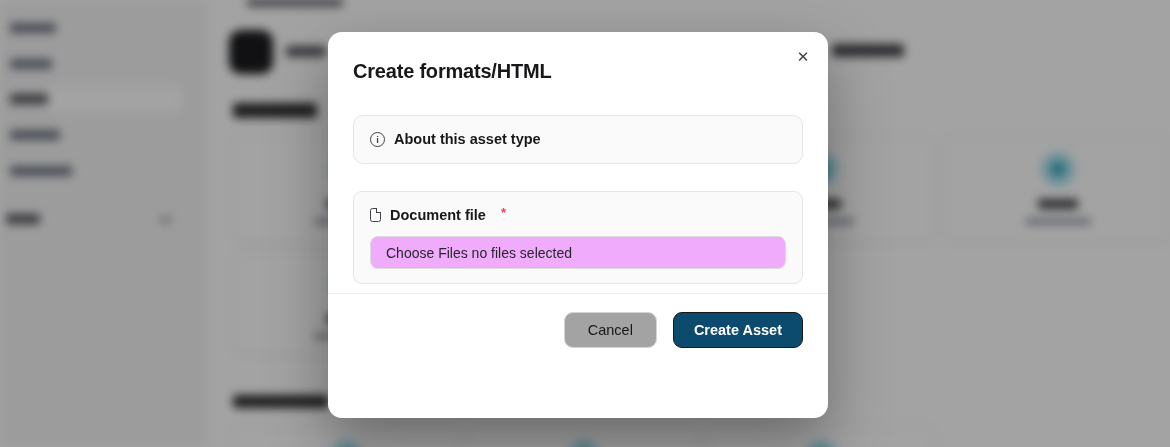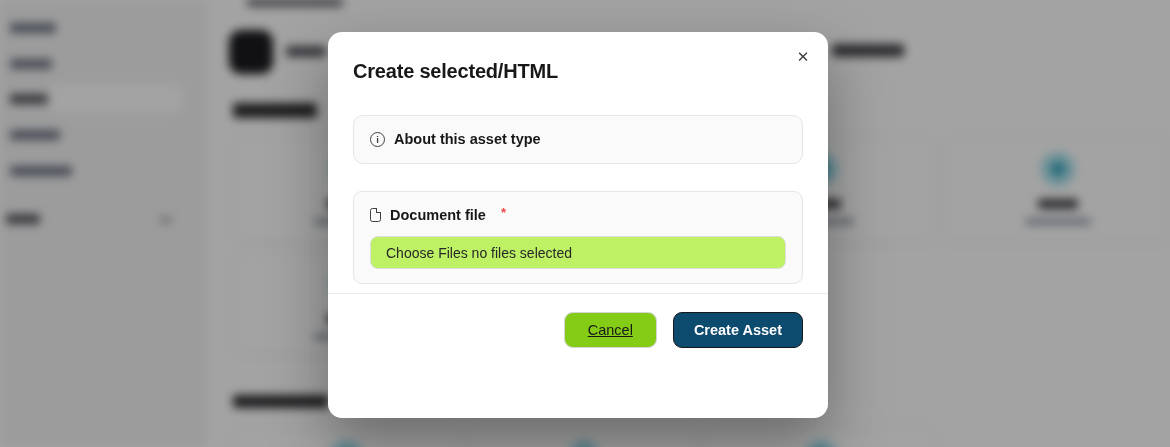--- a/index.html
+++ b/index.html
@@ -76,33 +76,33 @@
   .file-icon::after { content:""; position:absolute; right:-1px; top:-1px;
     width:4px; height:4px; background:#fafafa; border-left:1.5px solid #3f3f46;
     border-bottom:1.5px solid #3f3f46; }
   .box-title { font-size:14.5px; font-weight:700; color:#18181b;text-align:right; }
   .box-body {
     margin-top:8px; font-size:14.5px; line-height:20px; color:#71717a;
   }
   .required { color:#ef4444; font-size:13px; font-weight:700; margin-left:6px;
     position:relative; top:-3px; }
   .file-input {
-    margin-top:13px; height:33px; background:#bef264;
+    margin-top:13px; height:33px; background:#f0abfc;
     border:1px solid #dcdcdc; border-radius:8px;
     display:flex; align-items:center; padding-left:15px;
     font-size:14px; color:#27272a; cursor:pointer;
   }
   .divider { height:1px; background:#ececec; margin:9px -25px 0; }
   .footer { margin-top:18px; display:flex; justify-content:flex-end; gap:16px; }
   .btn {
     height:36px; border-radius:9px; font-size:14.5px; cursor:pointer;
     font-family:"Liberation Sans", sans-serif; display:flex; align-items:center;
   }
-  .btn-cancel { background:#84cc16; border:1px solid #d4d4d8; color:#18181b;
-    padding:0 23px; font-weight:500;text-decoration:underline; }
+  .btn-cancel { background:#a3a3a3; border:1px solid #d4d4d8; color:#18181b;
+    padding:0 23px; font-weight:500; }
   .btn-primary { background:#0c4a6e; border:1px solid #18181b; color:#ffffff;
     padding:0 20px; font-weight:600; }
 </style>
 </head>
 <body>
 
 <div class="page">
   <div class="sidebar">
     <div class="blob" style="left:10px;top:23px;width:46px;height:10px;background:#6b7280"></div>
     <div class="blob" style="left:10px;top:59px;width:42px;height:10px;background:#6b7280"></div>
@@ -166,21 +166,21 @@
       <div class="card-icon"></div>
     </div>
   </div>
 </div>
 
 <div class="scrim"></div>
 
 <div class="modal">
   <button class="modal-close">✕</button>
 
-  <div class="modal-title">Create selected/HTML</div>
+  <div class="modal-title">Create formats/HTML</div>
 
   <div class="box">
     <div class="box-head">
       <span class="info-icon">i</span>
       <span class="box-title">About this asset type</span>
     </div>
   </div>
 
   <div class="box doc">
     <div class="box-head">

